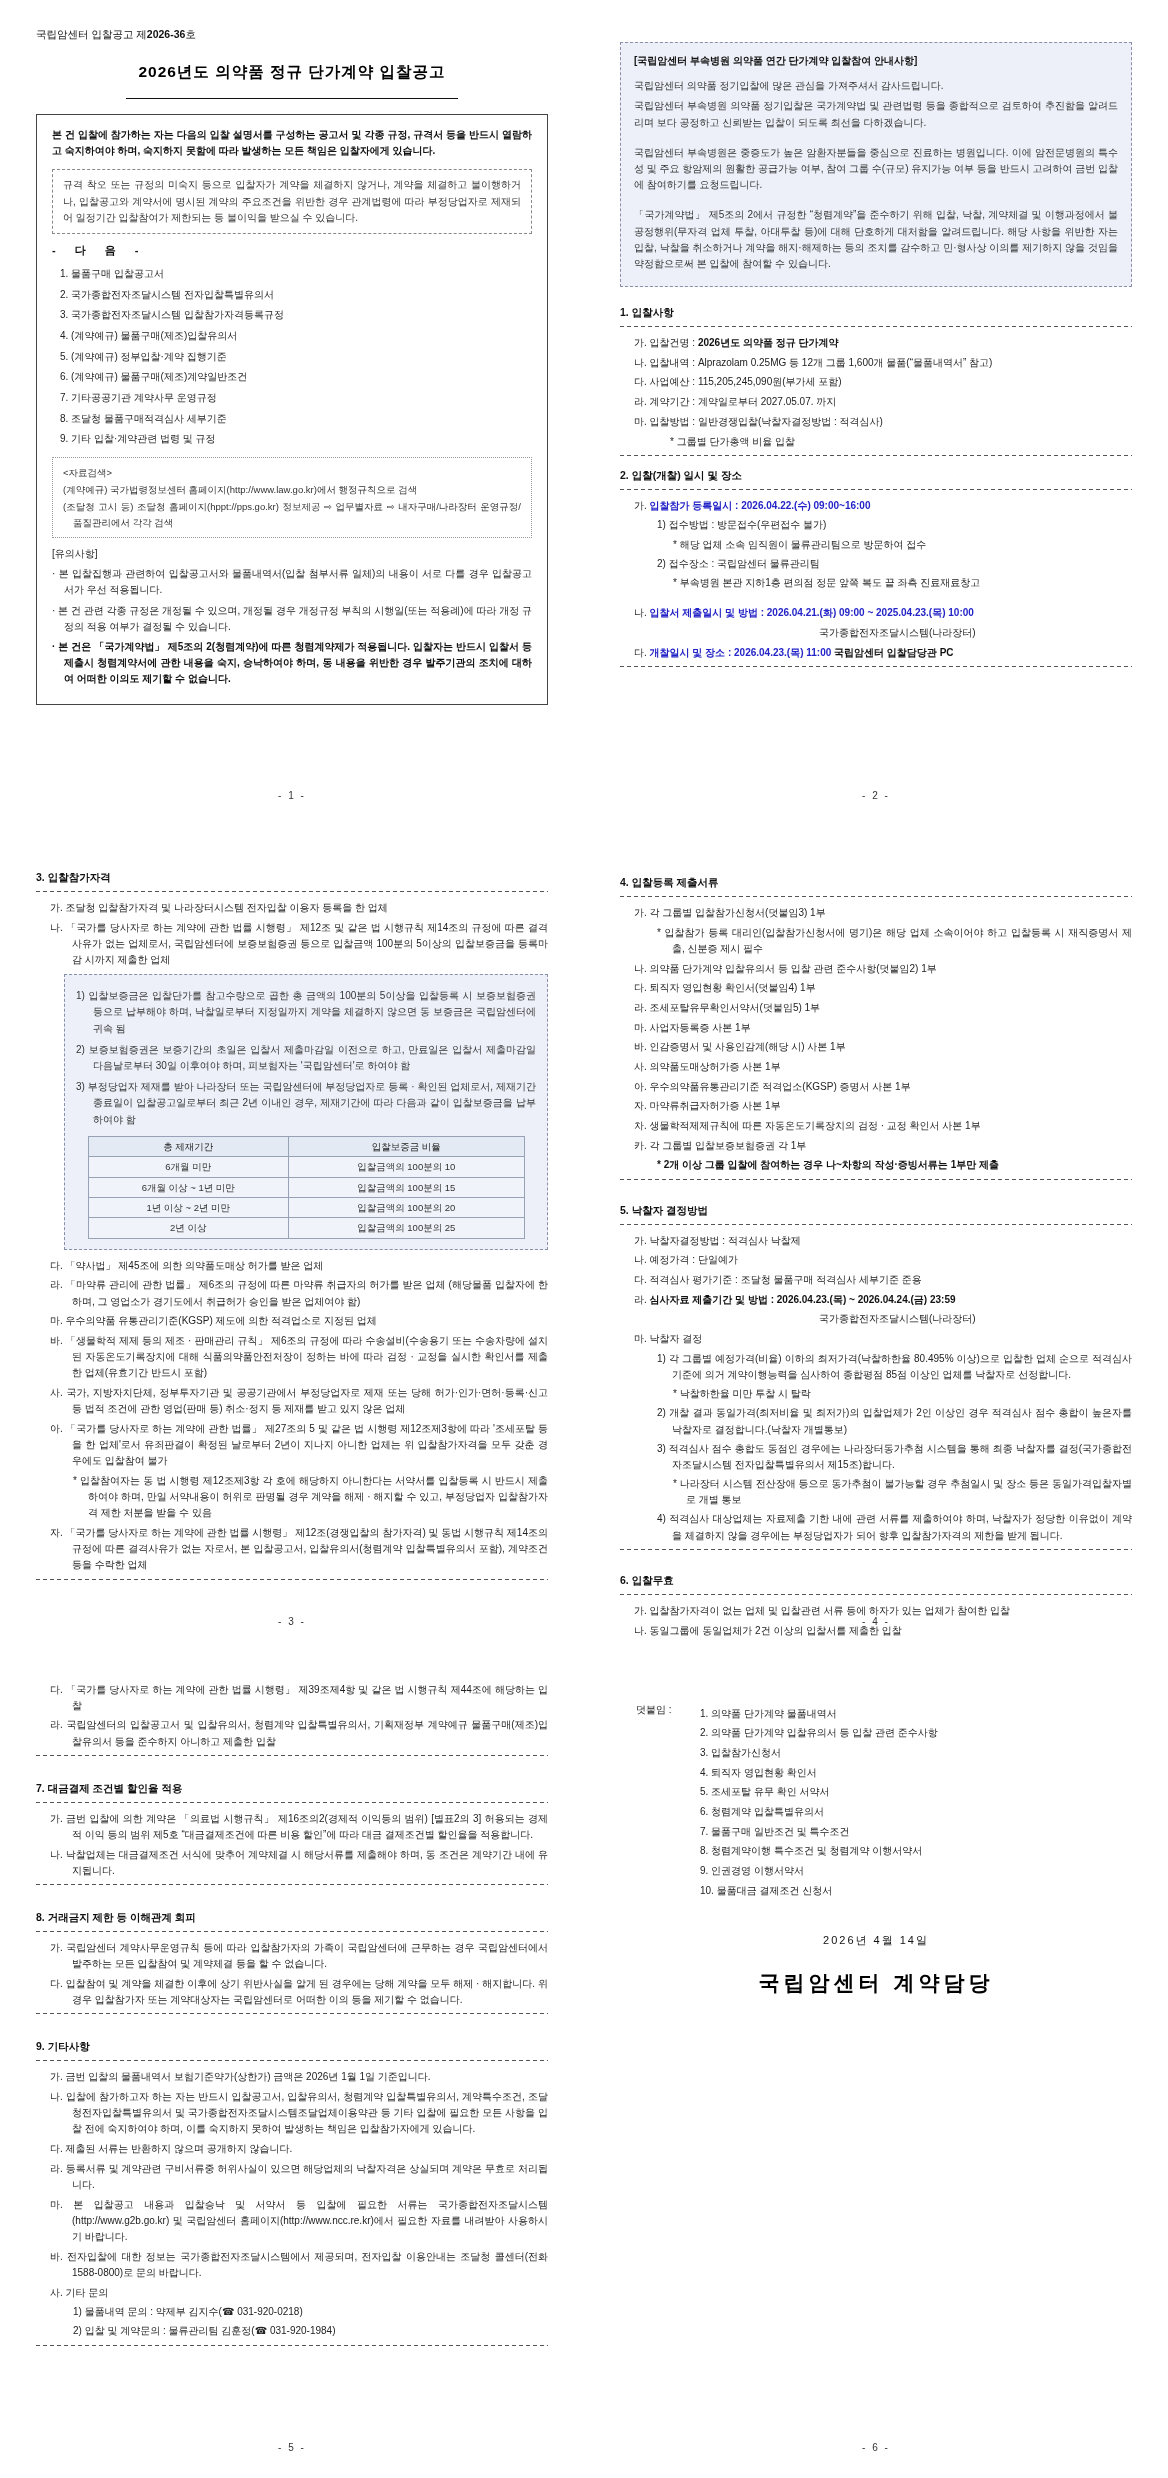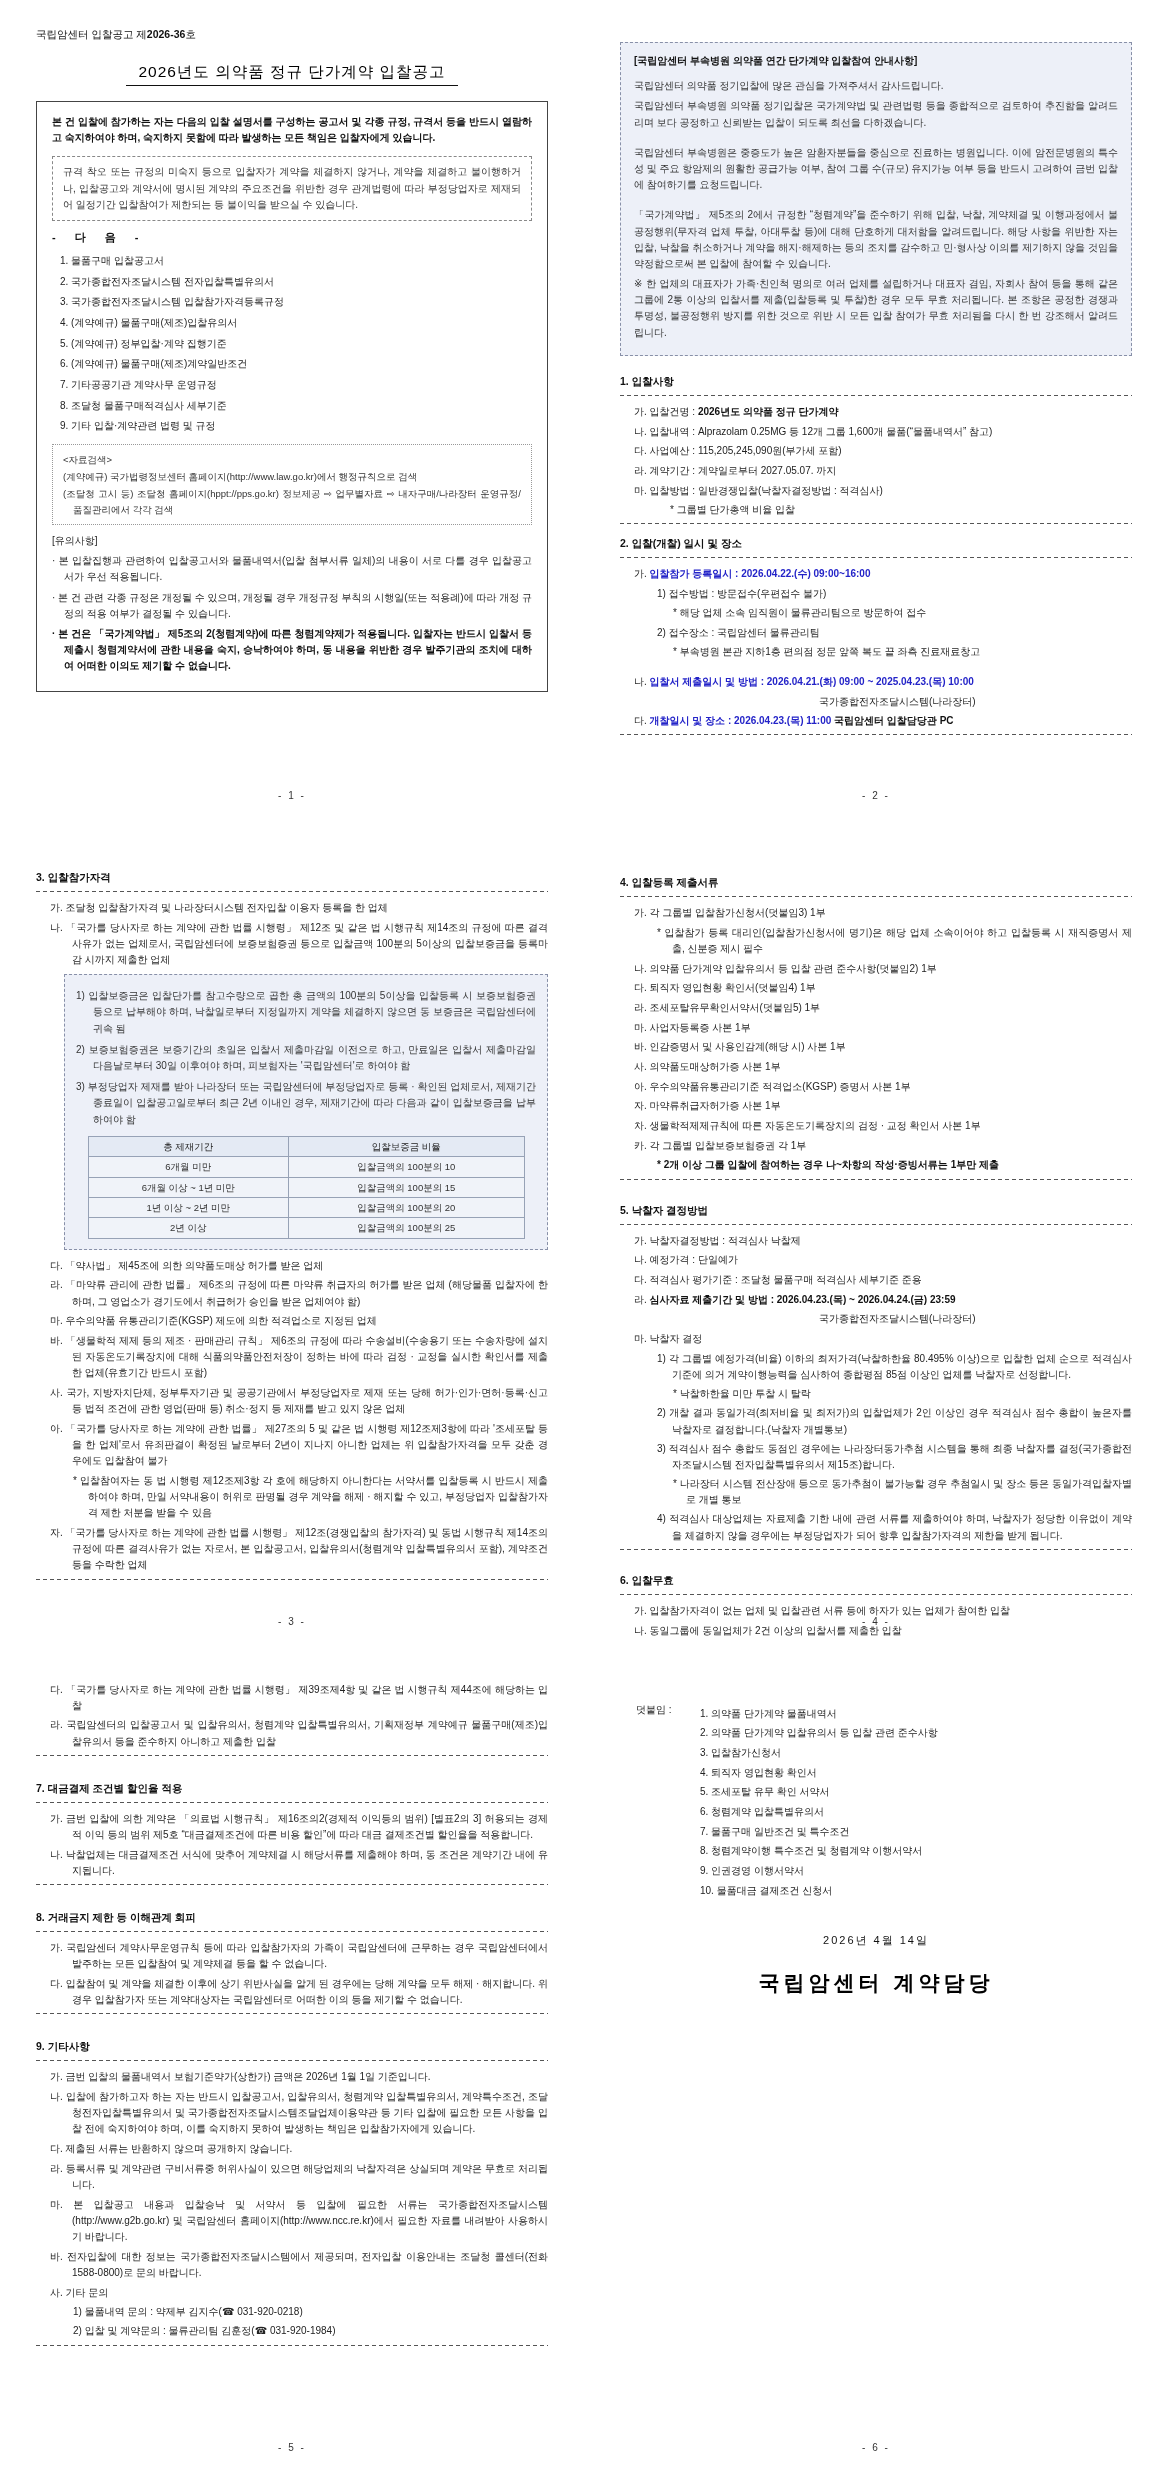--- a/index.html
+++ b/index.html
@@ -19,22 +19,22 @@
   }
   .pfoot {
     position:absolute; bottom:22px; left:0; width:100%;
     text-align:center; font-size:10px; letter-spacing:2px; color:#333;
   }
   
   .hdr { font-size:10.5px; margin-bottom:16px; text-align:left; color:#111; }
   .hdr b { font-weight:bold; }
   .title-wrap { text-align:center; margin-bottom:15px; }
   .doctitle {
-    display:inline-block; font-size:15.5px; font-weight:normal; color:#000;
-    letter-spacing:1px; border-bottom:1.5px solid #111; padding:0 12px 1px;
+    display:inline-block; font-size:15.5px; font-weight:bold; color:#000;
+    letter-spacing:1px; border-bottom:1.5px solid #111; padding:0 12px 14px;
   }
   .mainbox { border:1.5px solid #444; padding:12px 15px; }
   .bold-intro { font-weight:bold; color:#111; }
   .warnbox { border:1px dashed #888; padding:7px 10px; margin:10px 0 4px; color:#333; }
   .daum { font-size:11px; font-weight:bold; letter-spacing:8px; margin:8px 0 6px; color:#111; }
   .doclist { padding-left:8px; }
   .doc-item { margin:4.5px 0; }
   .searchbox { border:1px dotted #999; padding:5px 10px; margin:9px 0 8px; font-size:9.5px; color:#333; }
   .searchbox div { margin:2px 0; }
   .sb2 { padding-left:10px; text-indent:-10px; }
@@ -111,21 +111,20 @@
 </div>
 
 <div class="sheet" id="pg2">
   <div class="inner">
     <div class="infobox" style="margin-top:16px;">
       <div class="bt">[국립암센터 부속병원 의약품 연간 단가계약 입찰참여 안내사항]</div>
       <p>국립암센터 의약품 정기입찰에 많은 관심을 가져주셔서 감사드립니다.</p>
       <p>국립암센터 부속병원 의약품 정기입찰은 국가계약법 및 관련법령 등을 종합적으로 검토하여 추진함을 알려드리며 보다 공정하고 신뢰받는 입찰이 되도록 최선을 다하겠습니다.</p>
       <p class="gap-top">국립암센터 부속병원은 중증도가 높은 암환자분들을 중심으로 진료하는 병원입니다. 이에 암전문병원의 특수성 및 주요 항암제의 원활한 공급가능 여부, 참여 그룹 수(규모) 유지가능 여부 등을 반드시 고려하여 금번 입찰에 참여하기를 요청드립니다.</p>
       <p class="gap-top">「국가계약법」 제5조의 2에서 규정한 “청렴계약”을 준수하기 위해 입찰, 낙찰, 계약체결 및 이행과정에서 불공정행위(무자격 업체 투찰, 아대투찰 등)에 대해 단호하게 대처함을 알려드립니다. 해당 사항을 위반한 자는 입찰, 낙찰을 취소하거나 계약을 해지·해제하는 등의 조치를 감수하고 민·형사상 이의를 제기하지 않을 것임을 약정함으로써 본 입찰에 참여할 수 있습니다.</p>
-      <p>※ 한 업체의 대표자가 가족·친인척 명의로 여러 업체를 설립하거나 대표자 겸임, 자회사 참여 등을 통해 같은 그룹에 2통 이상의 입찰서를 제출(입찰등록 및 투찰)한 경우 모두 무효 처리됩니다. 본 조항은 공정한 경쟁과 투명성, 불공정행위 방지를 위한 것으로 위반 시 모든 입찰 참여가 무효 처리됨을 다시 한 번 강조해서 알려드립니다.</p>
     </div>
 
     <div class="sec">
       <div class="sec-head">1. 입찰사항</div>
       <div class="sep"></div>
       <div class="block">
         <div class="it"><span>가. 입찰건명 : </span><span class="kb">2026년도 의약품 정규 단가계약</span></div>
         <div class="it">나. 입찰내역 : Alprazolam 0.25MG 등 12개 그룹 1,600개 물품(“물품내역서” 참고)</div>
         <div class="it">다. 사업예산 : 115,205,245,090원(부가세 포함)</div>
         <div class="it">라. 계약기간 : 계약일로부터 2027.05.07. 까지</div>

